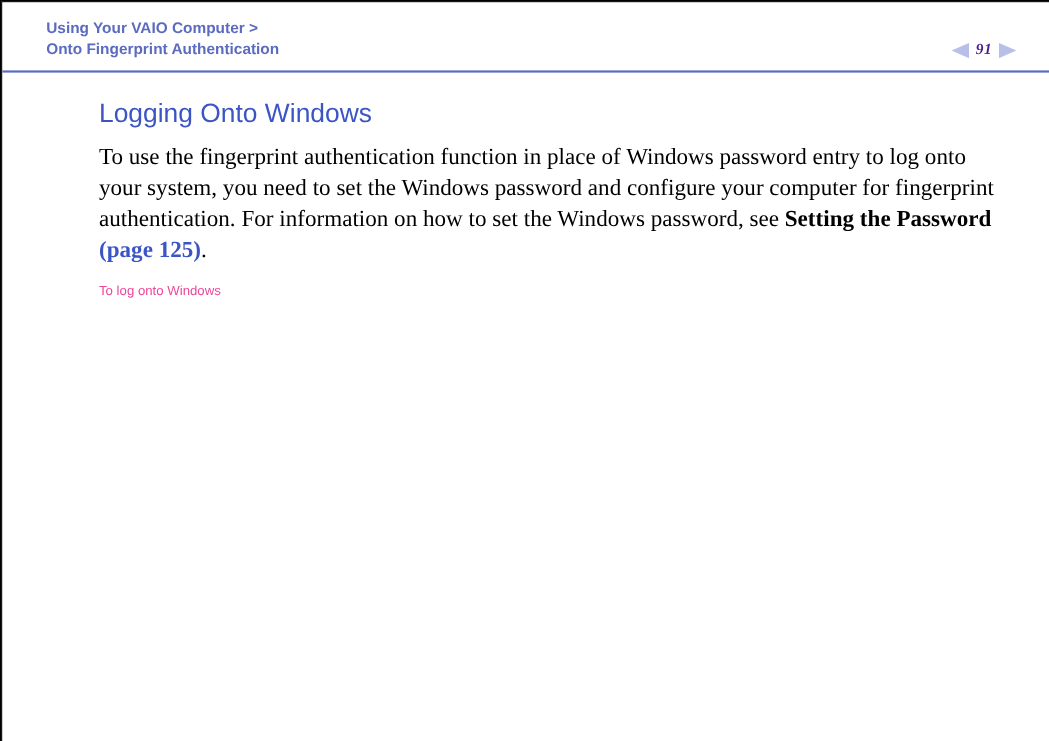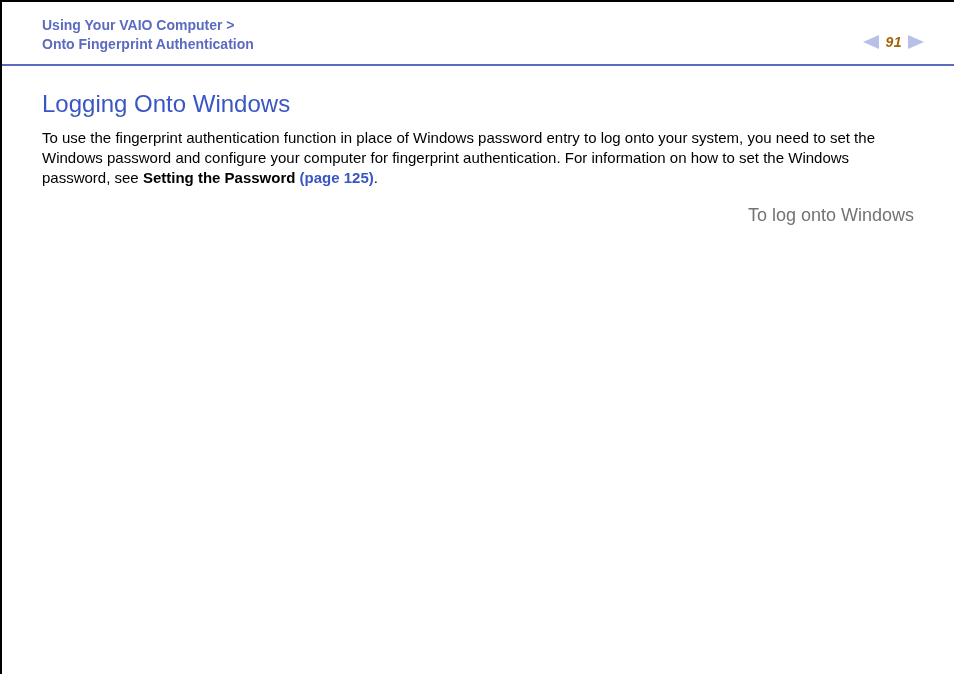--- a/index.html
+++ b/index.html
@@ -10,21 +10,21 @@
     background: #fff;
     font-family: Arial, Helvetica, sans-serif;
     color: #000;
     overflow: hidden;
     box-sizing: border-box;
     border: 1px solid #000;
   }
   .header {
     display: flex;
     justify-content: space-between;
-    align-items: center;
+    align-items: flex-end;
     padding: 14px 30px 10px 40px;
     border-bottom: 2px solid #5b6bbf;
   }
   .breadcrumb {
     color: #5b6bbf;
     font-weight: bold;
     font-size: 14px;
     line-height: 1.35;
   }
   .nav {
@@ -36,48 +36,50 @@
   .nav-arrow {
     display: inline-flex;
     align-items: center;
     justify-content: center;
   }
   .nav-arrow svg { display:block; }
   .page-num {
     font-weight: bold;
     font-style: italic;
     font-size: 14px;
-    color: #a16207;
+    color: #4c1d95;
     letter-spacing: 0.5px;
+    font-family: Liberation Serif, serif;
   }
   .content {
     padding: 24px 40px 0 40px;
+    margin-left: 48px;
   }
   h1.section-title {
     color: #3b56c4;
     font-weight: normal;
     font-size: 24px;
     margin: 0 0 10px 0;
   }
   p.body {
-    font-size: 15px;
+    font-size: 21px;
     line-height: 1.35;
     margin: 0 0 14px 0;
+    font-family: Liberation Serif, serif;
   }
   .bold { font-weight: bold; }
   .link-ref {
     font-weight: bold;
     color: #3b56c4;
   }
   h2.subhead {
-    color: #737373;
+    color: #ec4899;
     font-weight: normal;
-    font-size: 18px;
+    font-size: 12px;
     margin: 16px 0 8px 0;
-    text-align: right;
   }
 </style>
 </head>
 <body>
 
 <div class="header">
   <div class="breadcrumb">
     <span>Using Your VAIO Computer &gt;</span><br>
     <span>Onto Fingerprint Authentication</span>
   </div>

